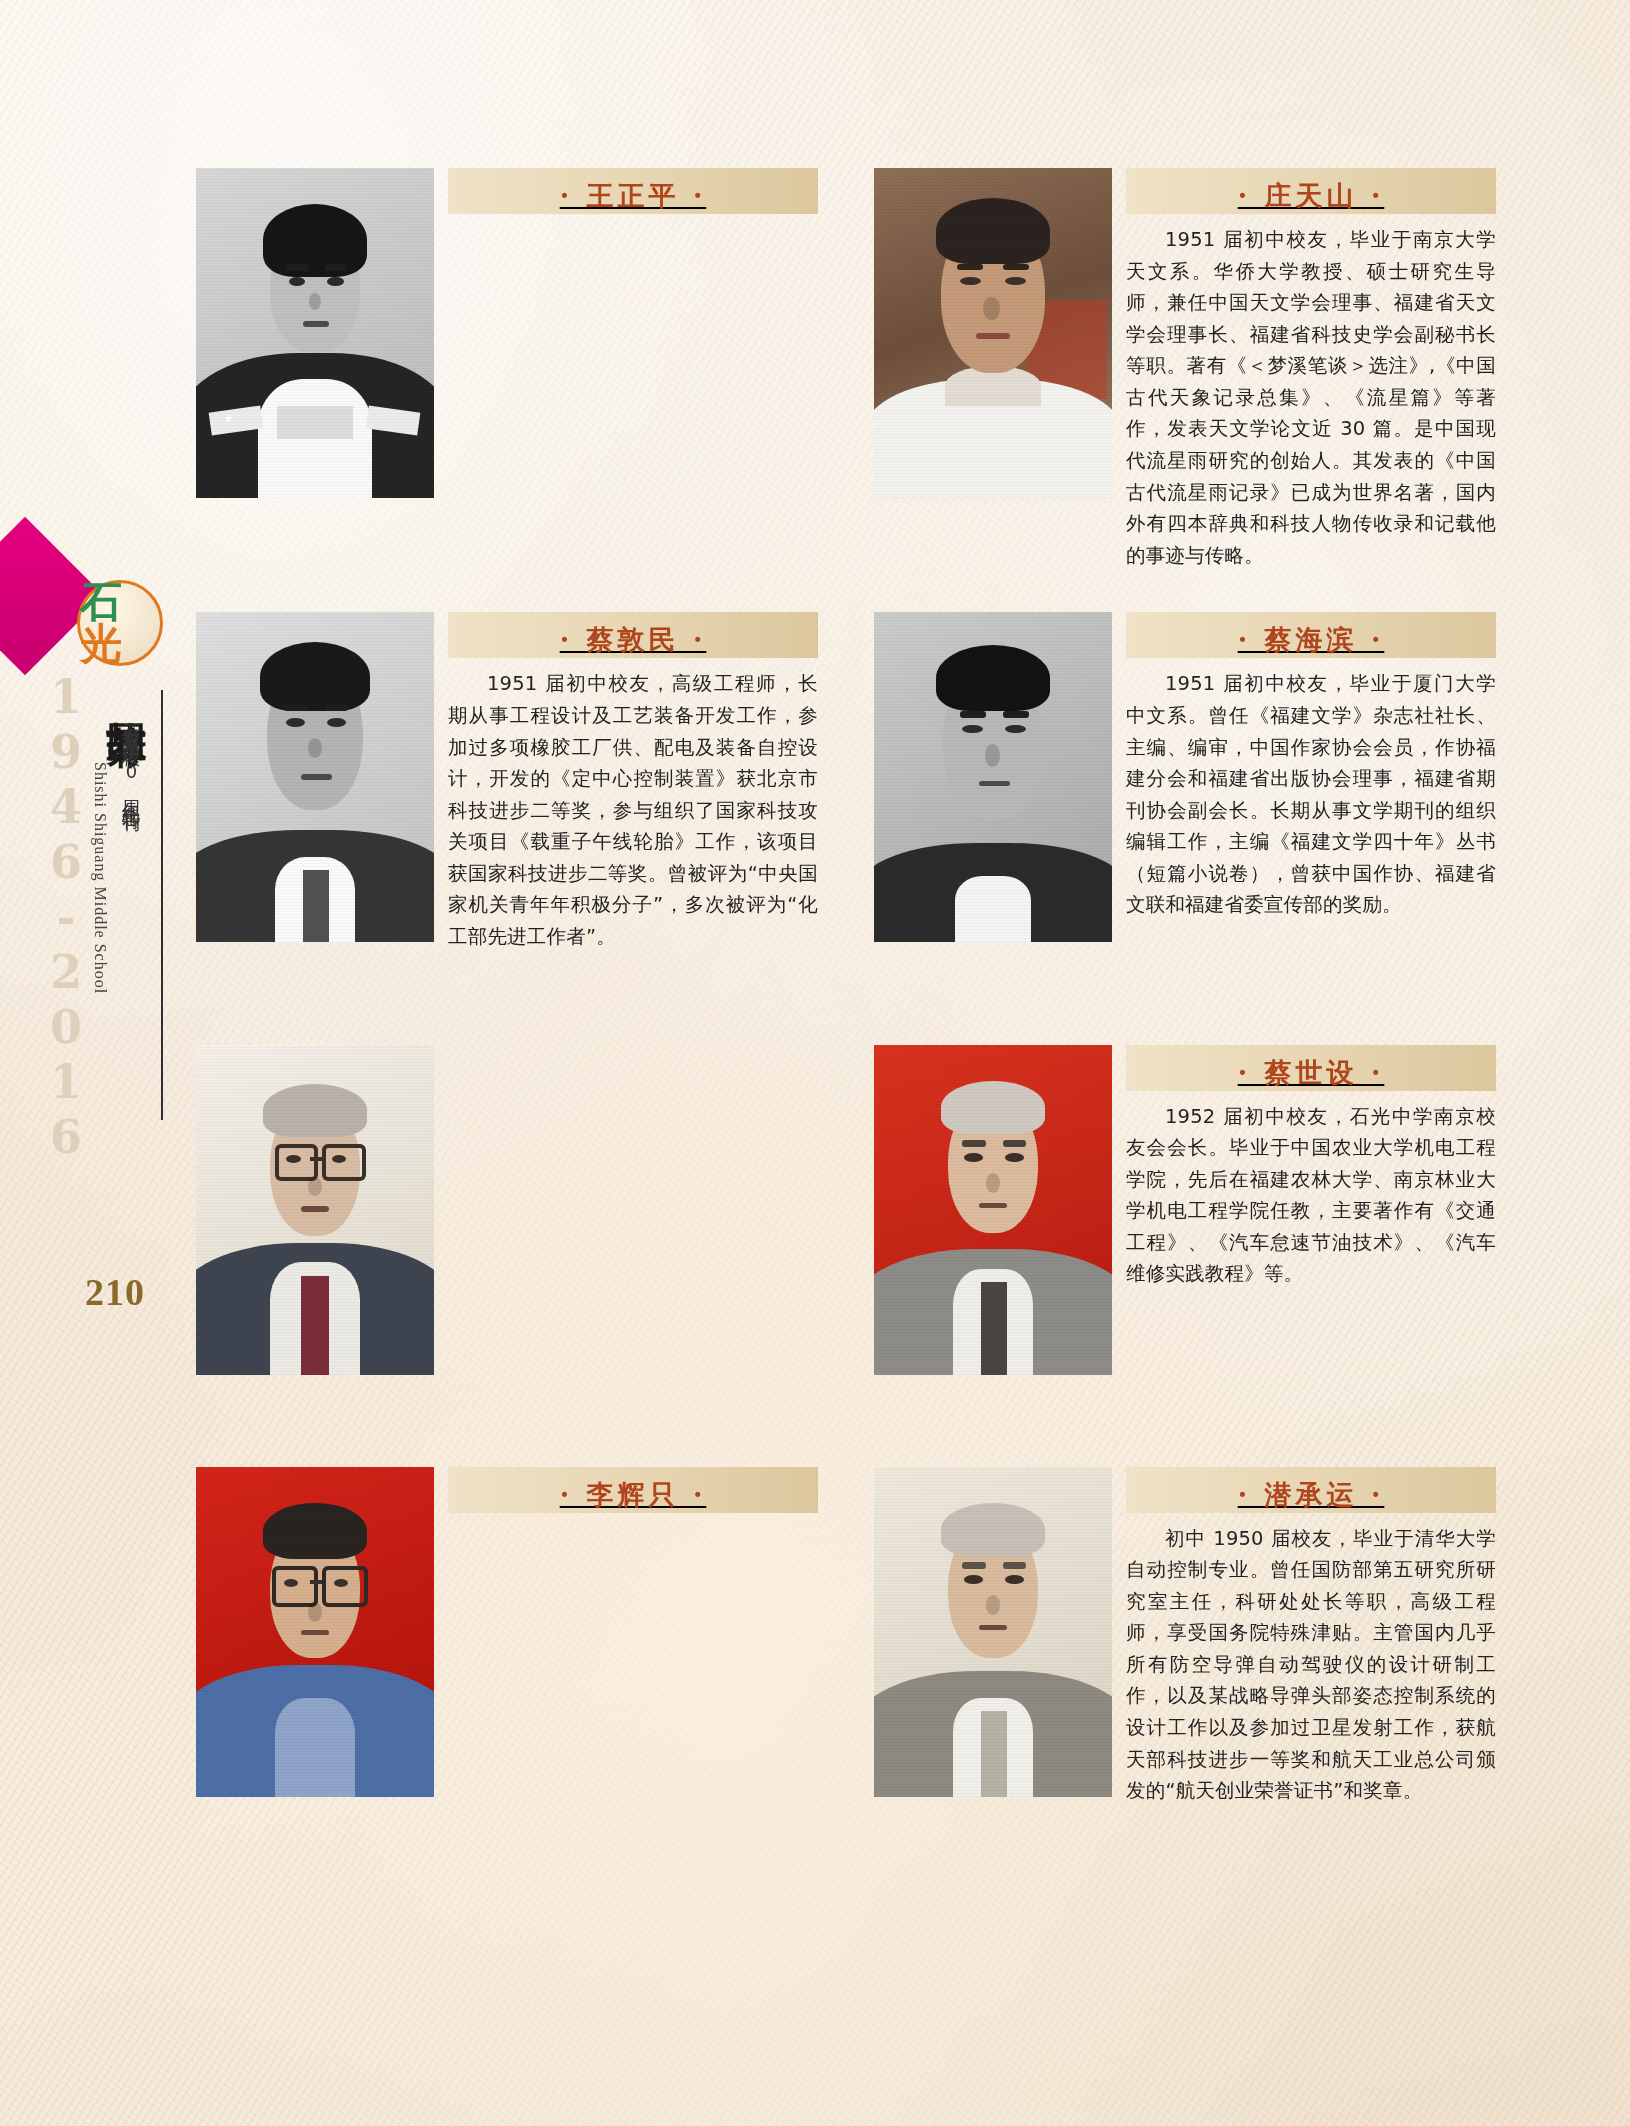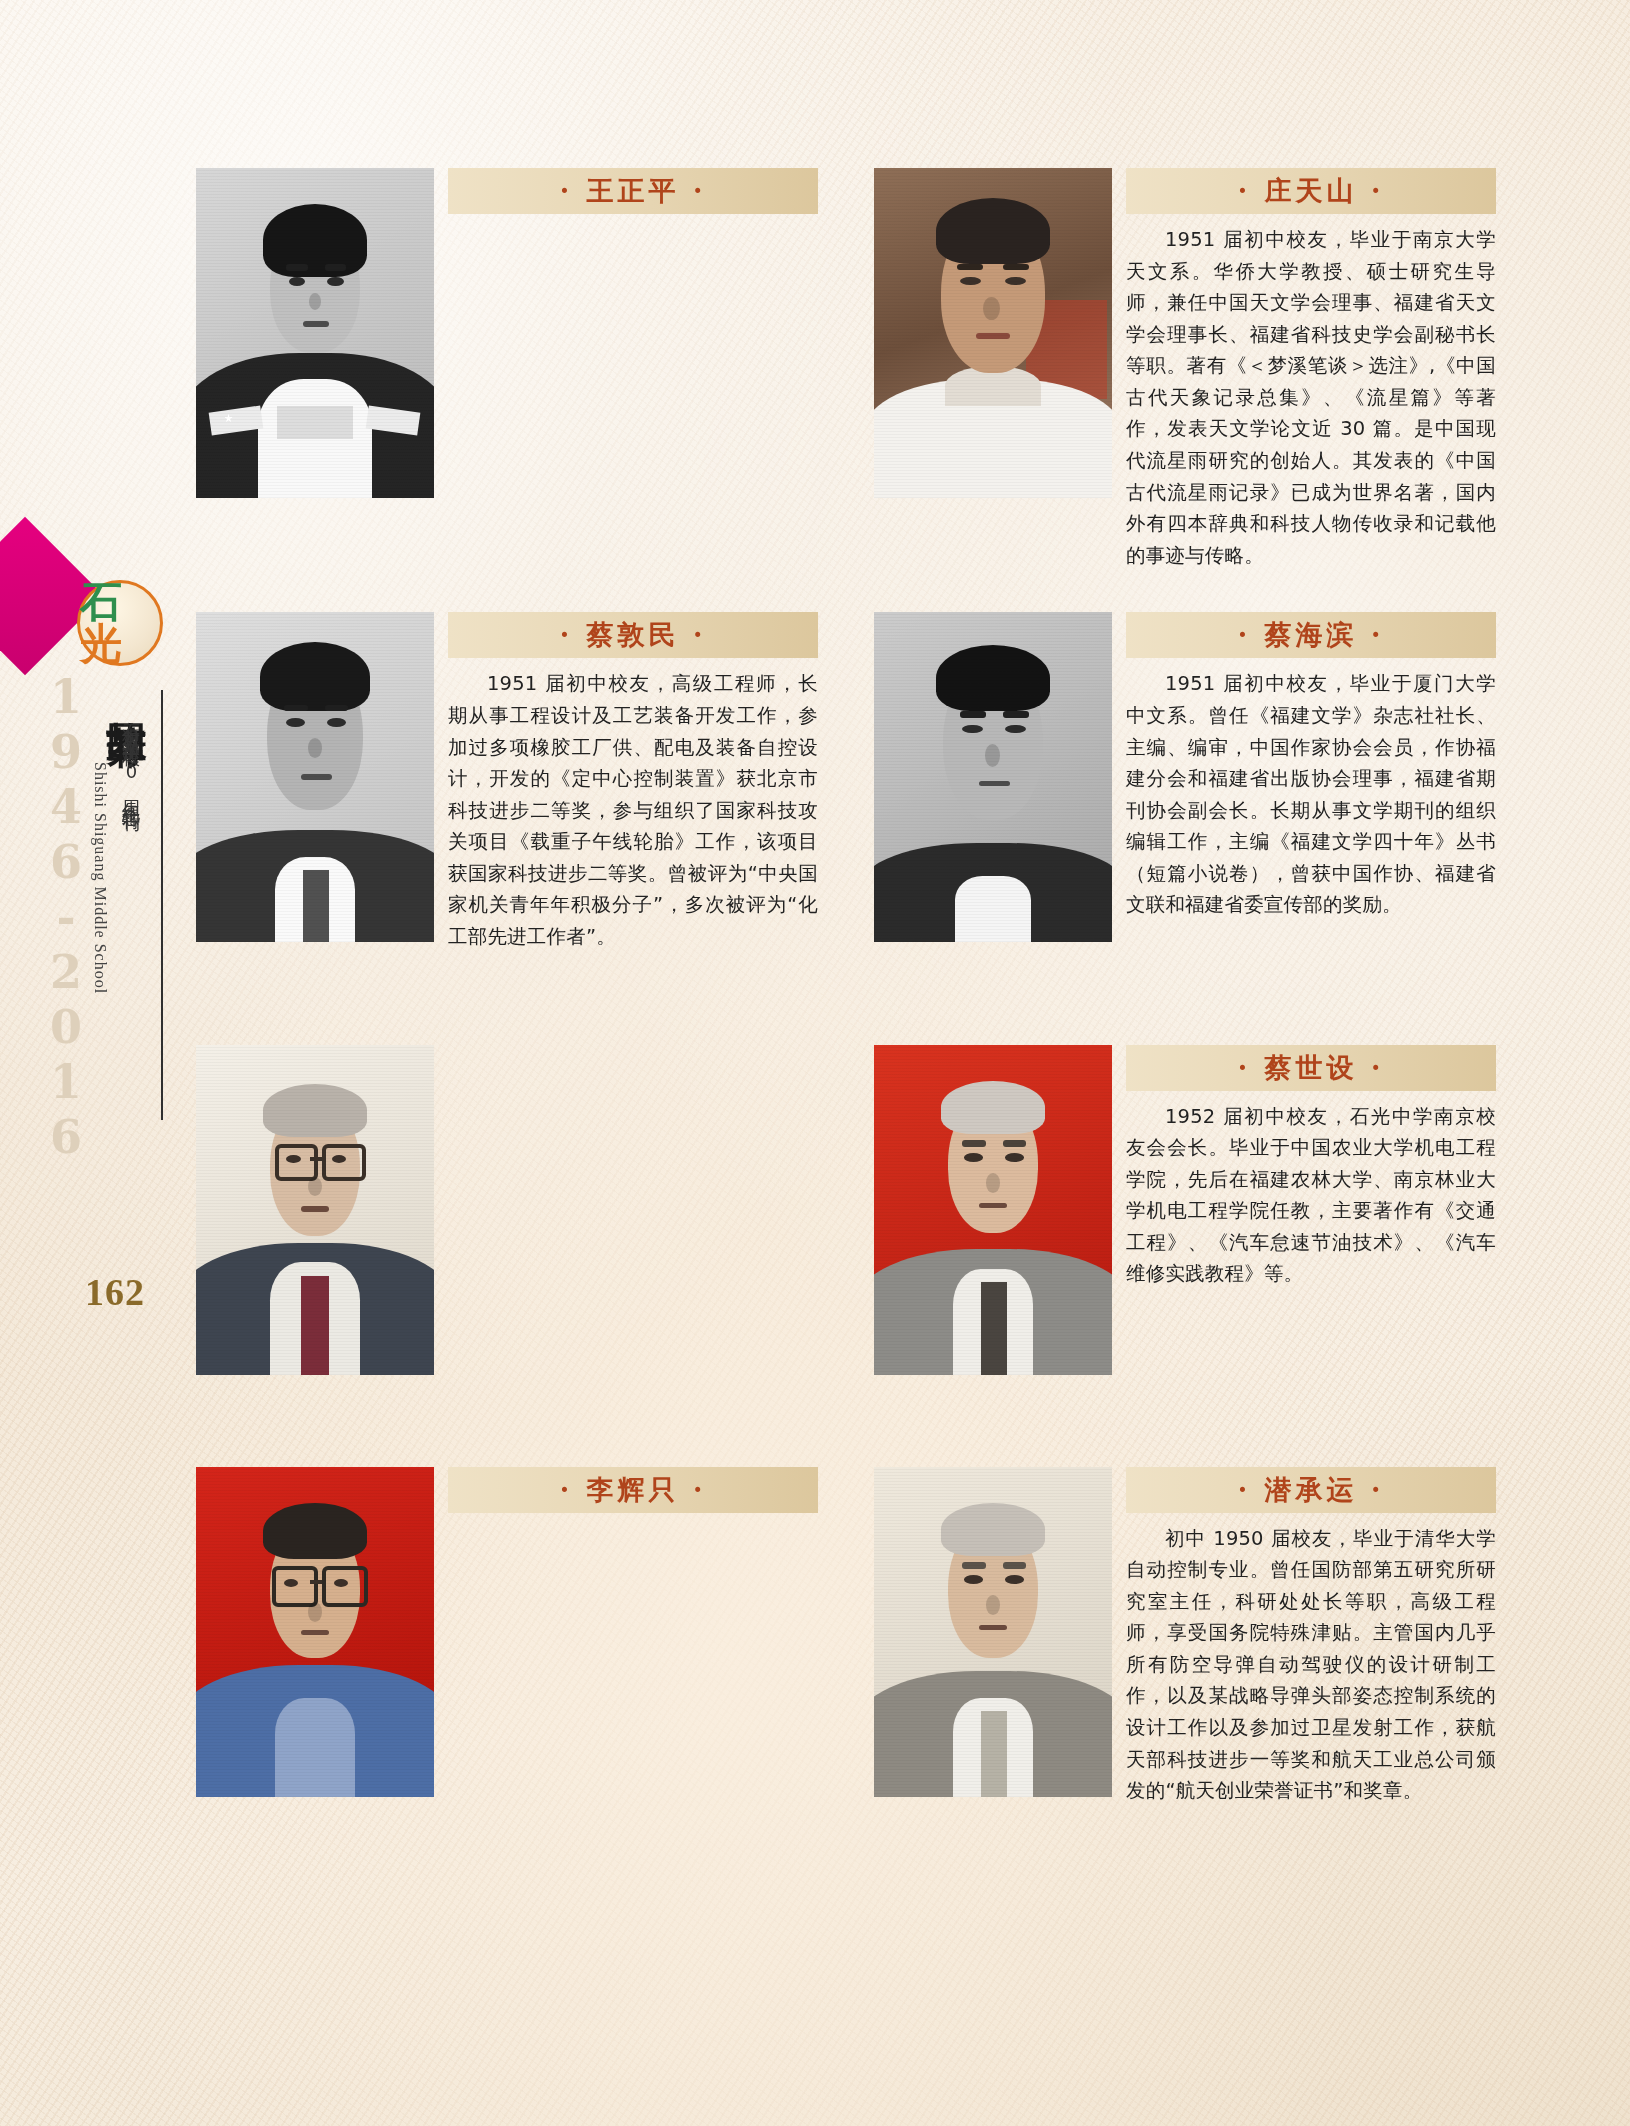--- a/index.html
+++ b/index.html
@@ -169,23 +169,24 @@
   .photo.tall { height: 330px; }
   .entry-body {
     flex: 1;
     padding-left: 14px;
     box-sizing: border-box;
   }
   .name-bar {
     height: 46px;
     background: linear-gradient(90deg, #efe2c6 0%, #e6d5b2 55%, #dcc79d 100%);
     display: flex;
-    align-items: center;
+    align-items: flex-end;
     justify-content: center;
     margin-bottom: 10px;
+    text-decoration: underline;
   }
   .name-bar span {
     font-family: "DejaVu Serif", serif;
     font-size: 27px;
     font-weight: bold;
     color: #b0441b;
     letter-spacing: 4px;
   }
   .bio {
     font-family: "DejaVu Sans", sans-serif;
@@ -239,21 +240,21 @@
   <div class="spine">
     <div class="spine-diamond"></div>
     <div class="spine-logo">
       <span>石<span class="accent">光</span></span>
     </div>
     <div class="spine-years">1946-2016</div>
     <div class="spine-title">故园芳菲</div>
     <div class="spine-rule"></div>
     <div class="spine-sub-cn">石狮市石光中学建校70周年纪念特刊</div>
     <div class="spine-sub-en">Shishi Shiguang Middle School</div>
-    <div class="page-number">162</div>
+    <div class="page-number">210</div>
   </div>
 
   <div class="grid">
 
     <div class="row">
 
       <div class="entry">
         <div class="photo tall mono">
           <div class="pt">
             <div class="bgc" style="background:linear-gradient(150deg,#d8d0c2,#bdb3a4);"></div>

